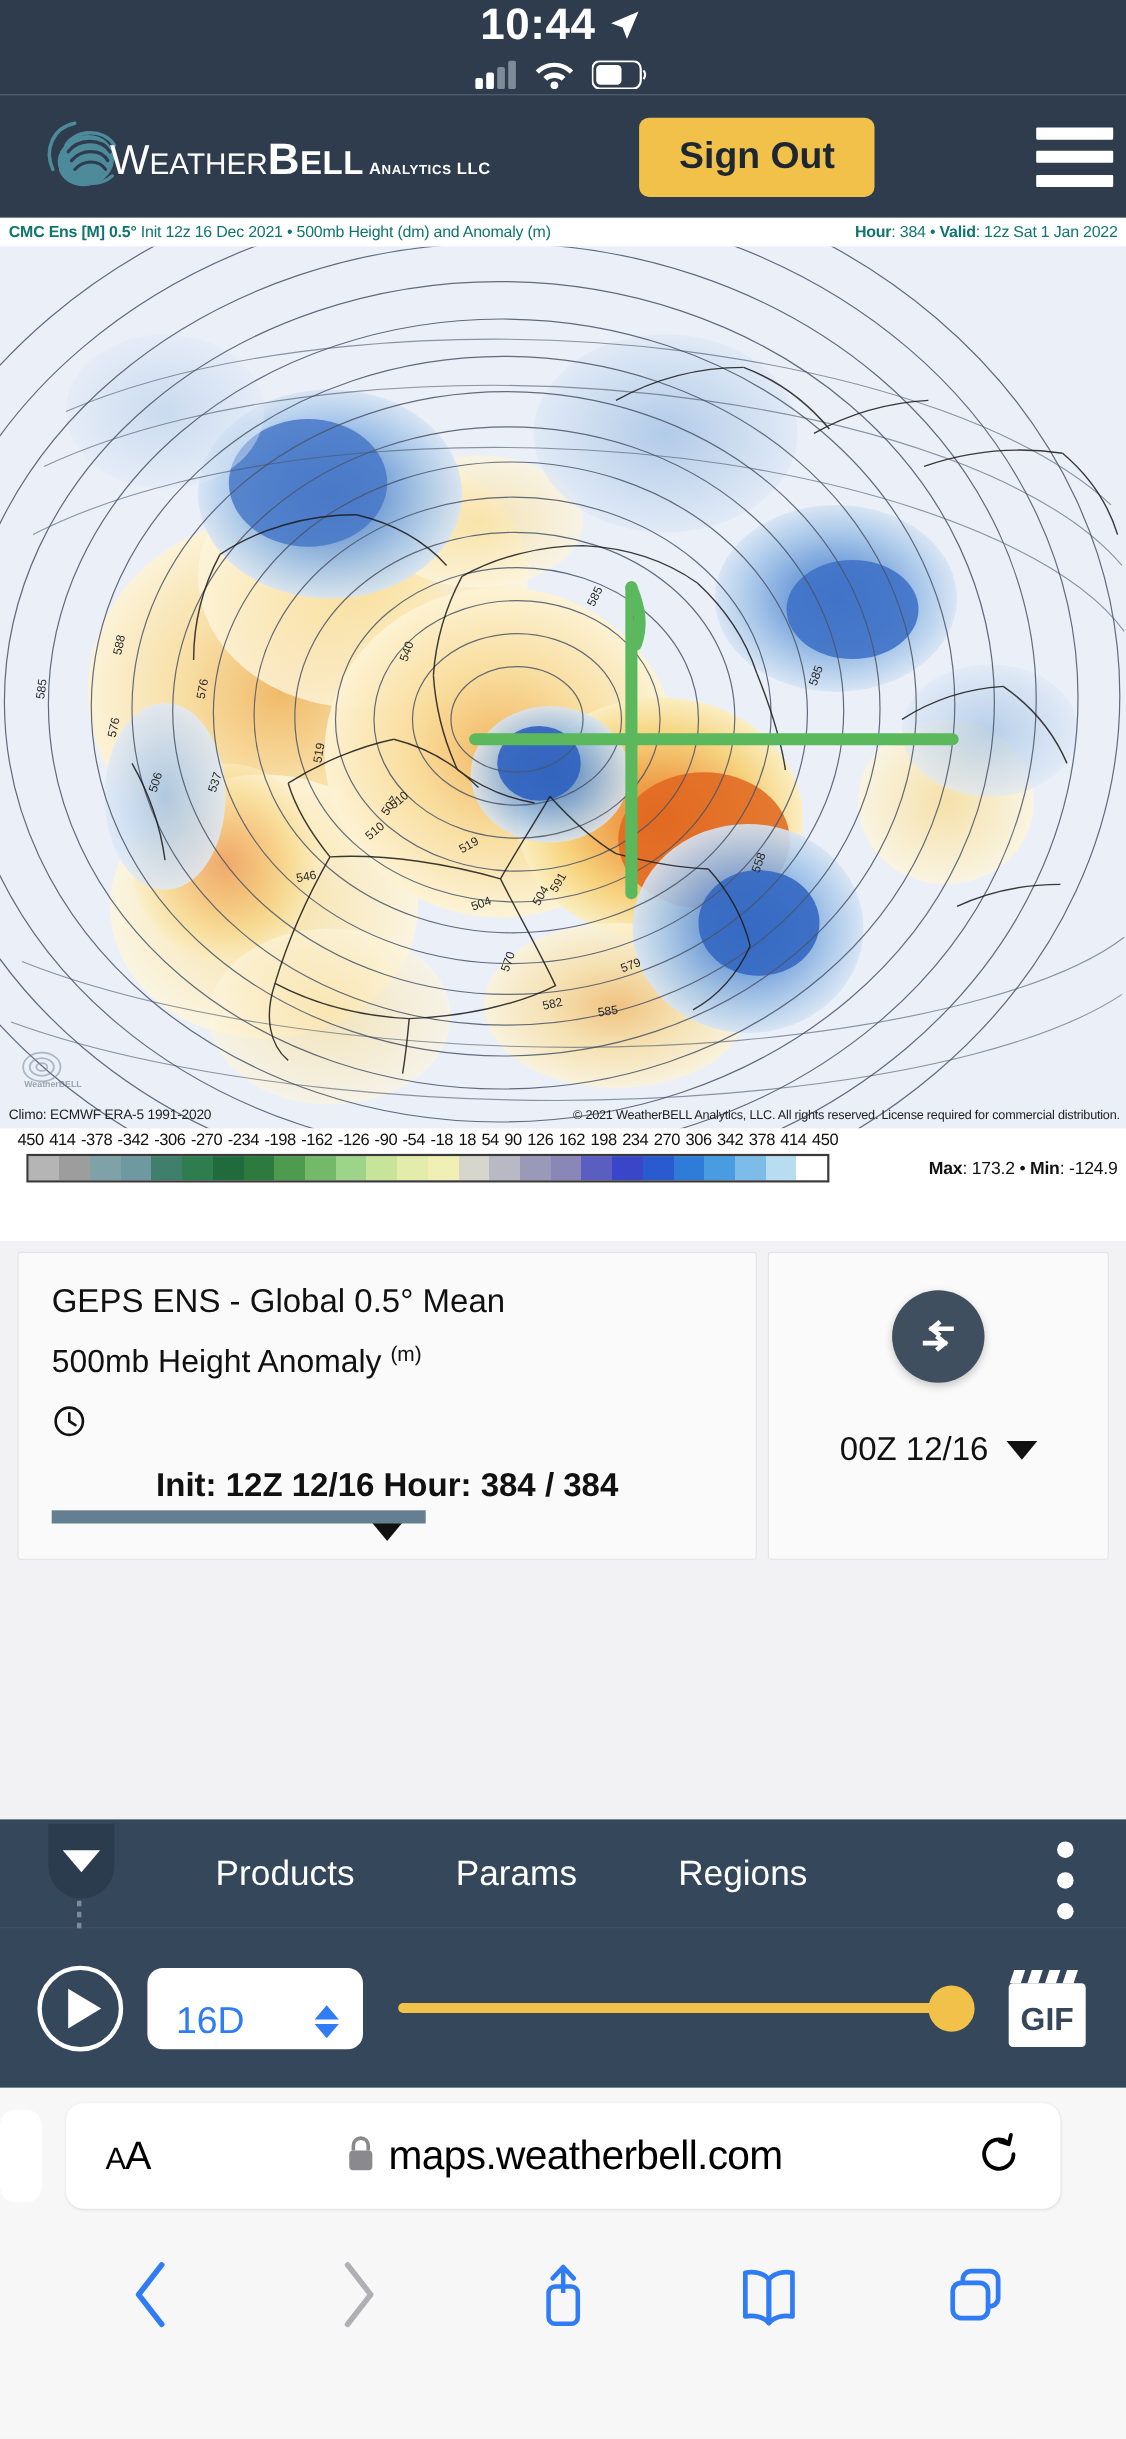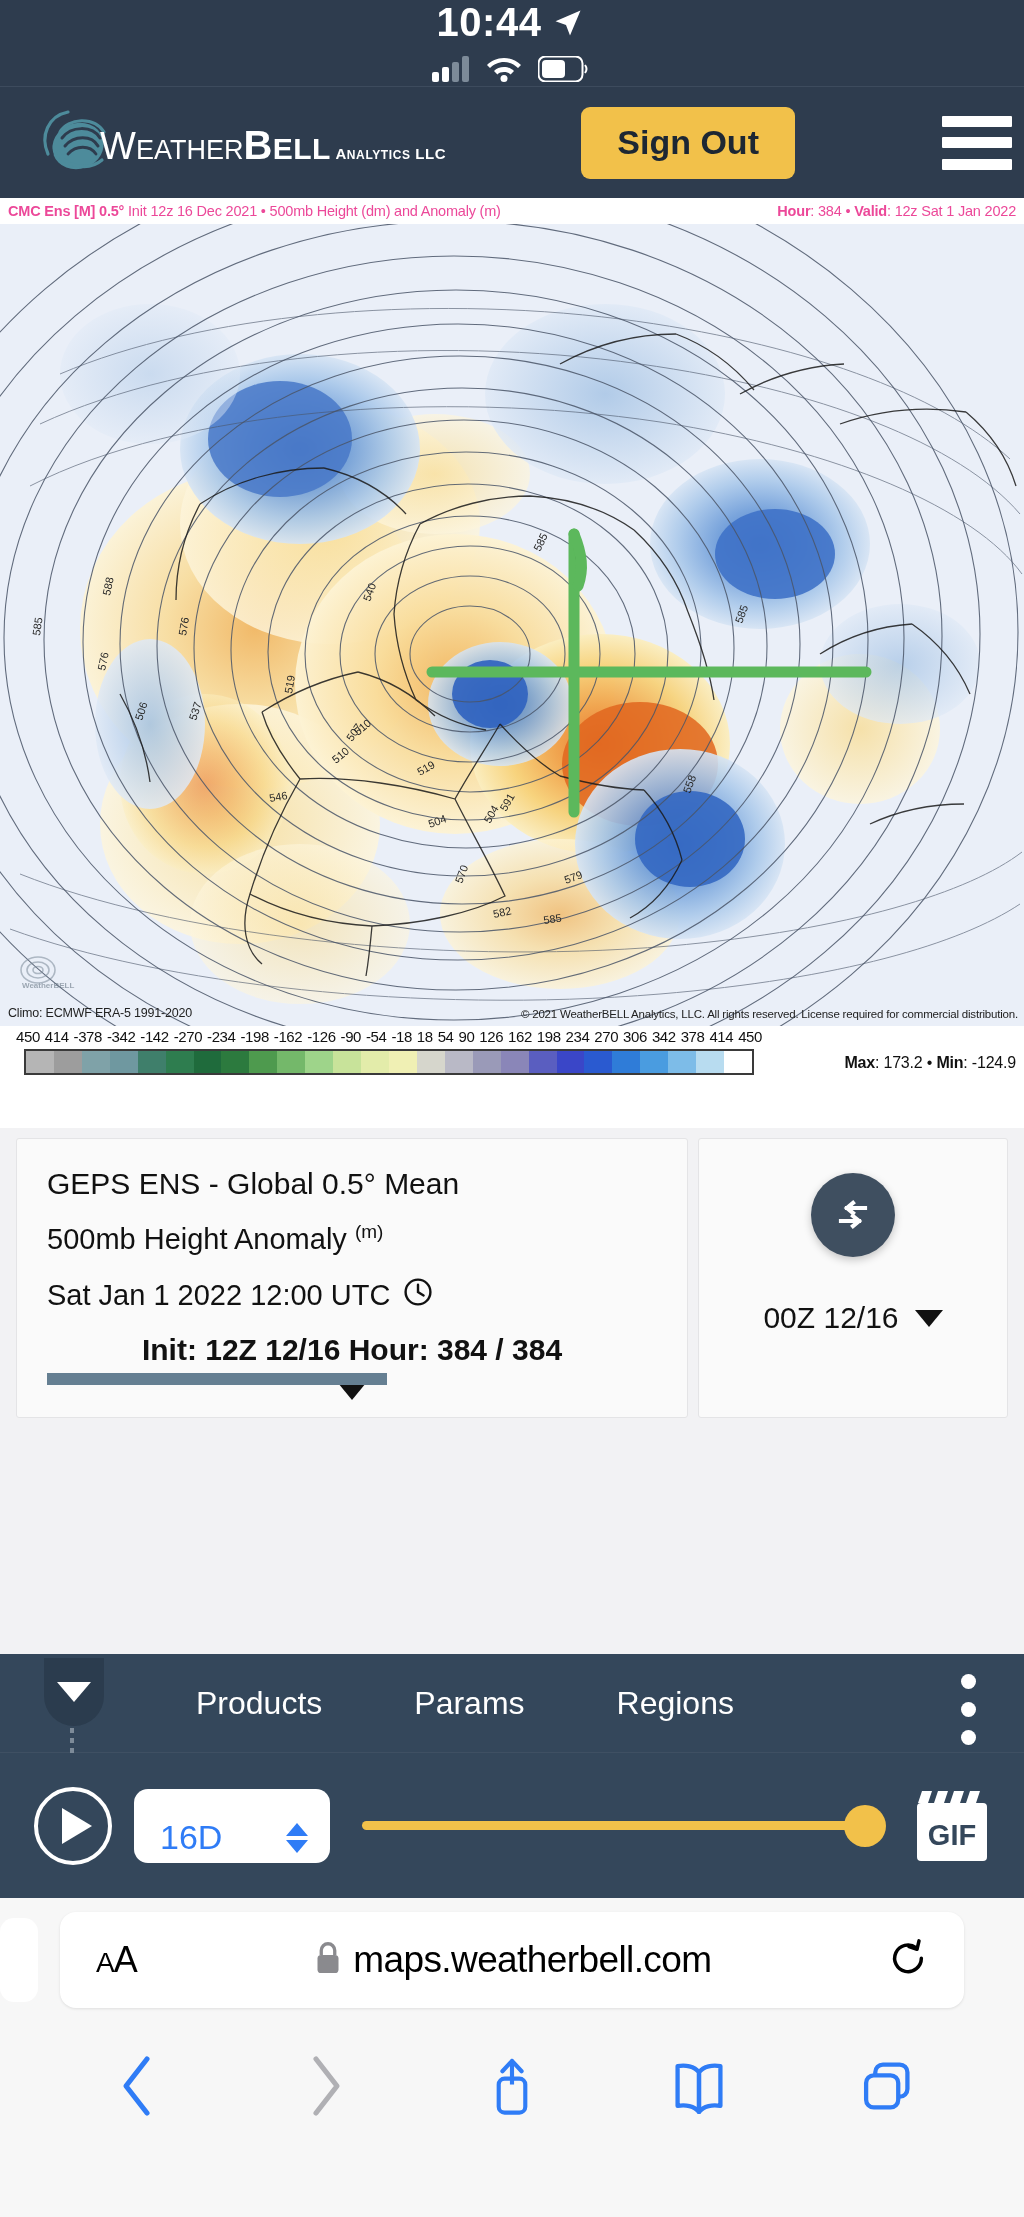--- a/index.html
+++ b/index.html
@@ -52,21 +52,21 @@
     padding:0 36px; height:72px; cursor:pointer;
     display:flex; align-items:center; justify-content:center;
   }
   .hamburger { width:70px; height:54px; display:flex; flex-direction:column; justify-content:space-between; cursor:pointer; margin-left:14px;}
   .hamburger span { display:block; height:11px; background:#fff; border-radius:1px; width:100%; }
 
   
   .mappanel { position:absolute; top:198px; left:0; width:1024px; height:930px; background:#ffffff; overflow:hidden; }
   .maphdr {
     height:26px; background:#ffffff; display:flex; align-items:center;
-    justify-content:space-between; padding:0 8px; font-size:14.5px; color:#ec4899;
+    justify-content:space-between; padding:0 8px; font-size:14.5px; color:#0f766e;
     white-space:nowrap; letter-spacing:-0.2px;
   }
   .maphdr b { font-weight:700; }
   .mapimg { position:relative; width:1024px; height:802px; background:#e9eef8; overflow:hidden; }
   .mapimg svg { display:block; position:absolute; top:0; left:0; }
   .map-climo {
     position:absolute; left:8px; bottom:6px; font-size:12.5px; color:#222; letter-spacing:-0.2px;
   }
   .map-copy {
     position:absolute; right:6px; bottom:6px; font-size:11.5px; color:#222; letter-spacing:-0.2px;
@@ -402,21 +402,21 @@
       <div class="map-climo">Climo: ECMWF ERA-5 1991-2020</div>
       <div class="map-copy">© 2021 WeatherBELL Analytics, LLC. All rights reserved. License required for commercial distribution.</div>
     </div>
 
     <div class="cbar-row">
       <div class="cbar-ticks" id="cbar-ticks">
           <span>450</span>
           <span>414</span>
           <span>-378</span>
           <span>-342</span>
-          <span>-142</span>
+          <span>-306</span>
           <span>-270</span>
           <span>-234</span>
           <span>-198</span>
           <span>-162</span>
           <span>-126</span>
           <span>-90</span>
           <span>-54</span>
           <span>-18</span>
           <span>18</span>
           <span>54</span>
@@ -435,21 +435,20 @@
       <div class="cbar" id="cbar" style="background: linear-gradient(to right, rgb(181, 181, 181) 0%, rgb(181, 181, 181) 3.85%, rgb(157, 157, 157) 3.85%, rgb(157, 157, 157) 7.69%, rgb(127, 162, 168) 7.69%, rgb(127, 162, 168) 11.54%, rgb(111, 152, 160) 11.54%, rgb(111, 152, 160) 15.38%, rgb(63, 127, 107) 15.38%, rgb(63, 127, 107) 19.23%, rgb(46, 125, 79) 19.23%, rgb(46, 125, 79) 23.08%, rgb(31, 107, 60) 23.08%, rgb(31, 107, 60) 26.92%, rgb(44, 122, 62) 26.92%, rgb(44, 122, 62) 30.77%, rgb(78, 154, 78) 30.77%, rgb(78, 154, 78) 34.62%, rgb(116, 184, 106) 34.62%, rgb(116, 184, 106) 38.46%, rgb(158, 212, 138) 38.46%, rgb(158, 212, 138) 42.31%, rgb(200, 227, 154) 42.31%, rgb(200, 227, 154) 46.15%, rgb(227, 236, 170) 46.15%, rgb(227, 236, 170) 50%, rgb(240, 240, 180) 50%, rgb(240, 240, 180) 53.85%, rgb(214, 214, 204) 53.85%, rgb(214, 214, 204) 57.69%, rgb(185, 185, 198) 57.69%, rgb(185, 185, 198) 61.54%, rgb(154, 154, 184) 61.54%, rgb(154, 154, 184) 65.38%, rgb(138, 134, 184) 65.38%, rgb(138, 134, 184) 69.23%, rgb(90, 94, 192) 69.23%, rgb(90, 94, 192) 73.08%, rgb(58, 70, 200) 73.08%, rgb(58, 70, 200) 76.92%, rgb(42, 90, 208) 76.92%, rgb(42, 90, 208) 80.77%, rgb(47, 124, 216) 80.77%, rgb(47, 124, 216) 84.62%, rgb(74, 156, 224) 84.62%, rgb(74, 156, 224) 88.46%, rgb(125, 188, 232) 88.46%, rgb(125, 188, 232) 92.31%, rgb(184, 220, 240) 92.31%, rgb(184, 220, 240) 96.15%, rgb(255, 255, 255) 96.15%, rgb(255, 255, 255) 100%);"></div>
       <div class="cbar-minmax"><b>Max</b><span>: 173.2 • </span><b>Min</b><span>: -124.9</span></div>
     </div>
   </div>
 
   <div class="cards">
     <div class="card-left">
       <div class="row-title">GEPS ENS - Global 0.5° Mean</div>
       <div class="row-sub"><span>500mb Height Anomaly </span><sup>(m)</sup></div>
       <div class="row-date">
-        <span>Sat Jan 1 2022 12:00 UTC</span>
         <span>
           <svg width="32" height="32" viewBox="0 0 24 24">
               <circle cx="12" cy="12" r="9.3" fill="none" stroke="#111" stroke-width="1.8"></circle>
               <path d="M12 6.6V12l4.2 2.6" fill="none" stroke="#111" stroke-width="1.8" stroke-linecap="round"></path>
             </svg>
         </span>
       </div>
       <div class="row-init">
         <span>Init: 12Z 12/16  Hour: 384 / 384</span>
         <span class="caret"></span>

